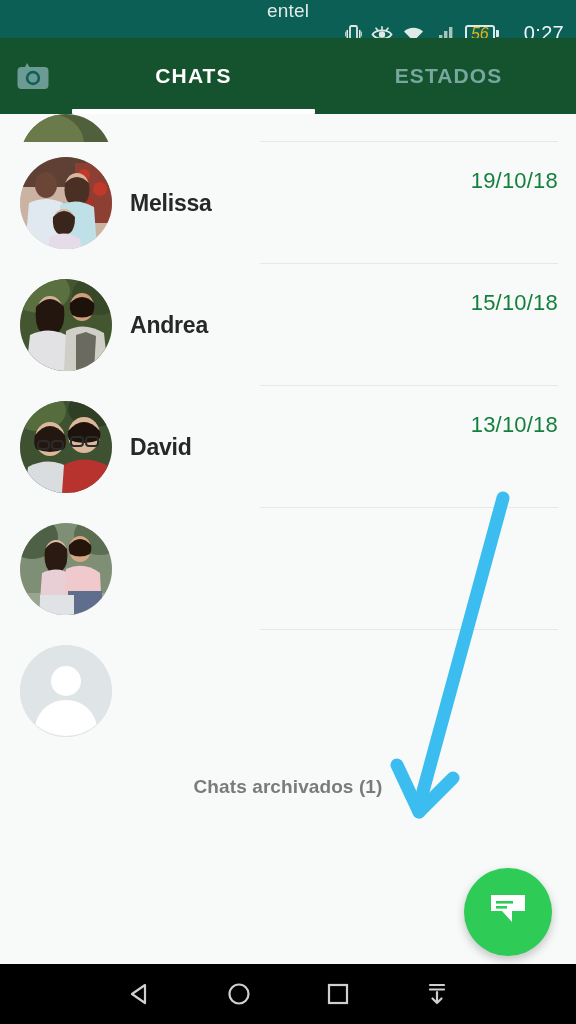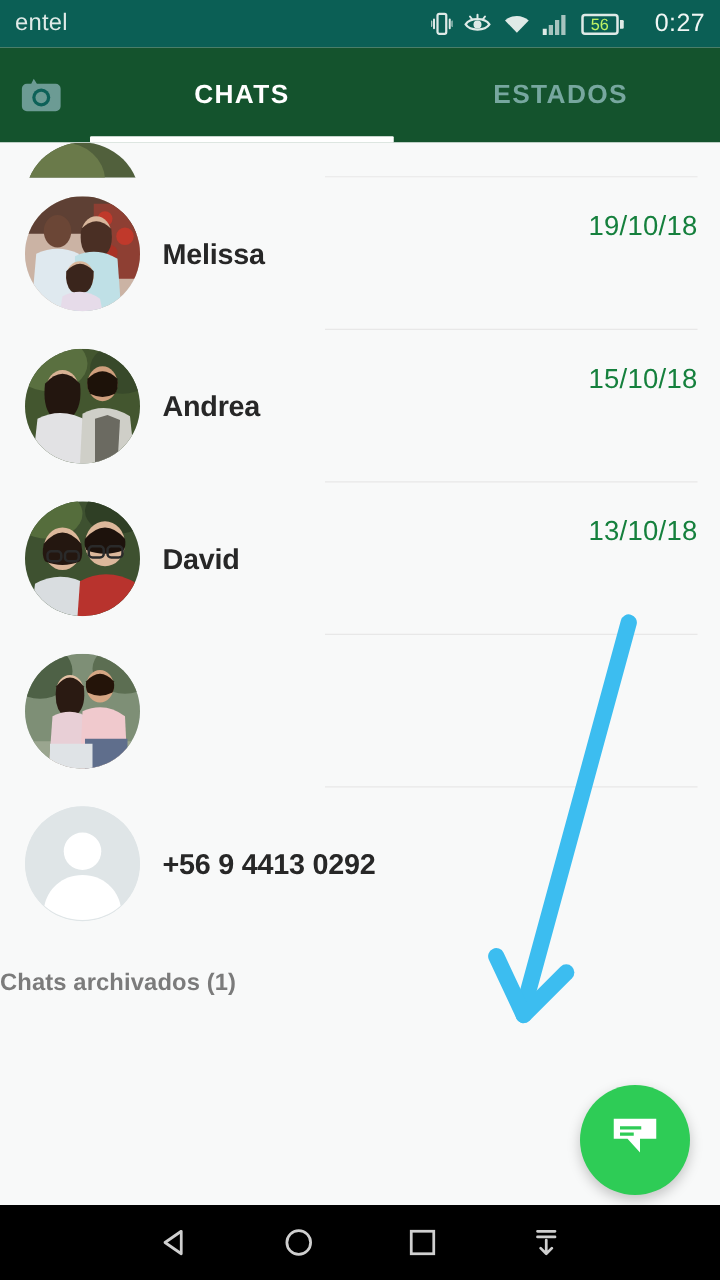--- a/index.html
+++ b/index.html
@@ -8,33 +8,33 @@
     background:#f7f8f8;
     font-family:"Liberation Sans", sans-serif;
     overflow:hidden;
   }
   #app { position:relative; width:576px; height:1024px; }
 
   
   .statusbar {
     position:absolute; top:0; left:0; width:576px; height:38px;
     background:#0b5f55; color:#e8f0ee;
-    display:flex; align-items:center; padding:0 12px;
+    display:flex; align-items:center; padding:0 12px;flex-direction:column;
   }
   .carrier { font-size:19px; color:#dfeae7; letter-spacing:.2px; }
   .status-right { margin-left:auto; display:flex; align-items:center; gap:9px; }
   .sicon { display:flex; align-items:center; justify-content:center; }
   .battery {
     display:flex; align-items:center;
   }
   .batt-body {
     border:2px solid #dfeae7; border-radius:3px;
     height:17px; min-width:30px; padding:0 2px;
     display:flex; align-items:center; justify-content:center;
-    font-size:13px; color:#bef264; line-height:1;
+    font-size:16px; color:#eab308; line-height:1;font-style:italic;
   }
   .batt-cap { width:3px; height:7px; background:#dfeae7; border-radius:0 1px 1px 0; margin-left:1px;}
   .clock { font-size:20px; color:#f0f6f4; margin-left:16px; letter-spacing:.3px;}
 
   
   .tabbar {
     position:absolute; top:38px; left:0; width:576px; height:76px;
     background:#14532d; display:flex; align-items:center;
   }
   .tab-camera { width:66px; display:flex; align-items:center; justify-content:center; }
@@ -75,21 +75,21 @@
   }
   .date {
     position:absolute; right:18px; top:26px;
     font-size:22px; color:#15803d; letter-spacing:.2px;text-align:right;
   }
   .divider {
     position:absolute; bottom:0; left:130px; right:18px;
     height:1px; background:#e8e8e8;
   }
   .archived {
-    height:70px; display:flex; align-items:center; 
+    height:70px; display:flex; align-items:center; justify-content:center;
     font-size:19px; color:#7b7b7b; font-weight:bold; letter-spacing:.1px;
   }
 
   
   .fab {
     position:absolute; right:24px; bottom:68px;
     width:88px; height:88px; border-radius:50%;
     background:#2ecc56;
     display:flex; align-items:center; justify-content:center;
     box-shadow:0 4px 10px rgba(0,0,0,.22);
@@ -283,24 +283,20 @@
     </div>
 
     <div class="row">
       <div class="avatar">
         <svg viewBox="0 0 92 92">
           <circle cx="46" cy="46" r="46" fill="#dfe5e7"></circle>
           <circle cx="46" cy="36" r="15" fill="#ffffff"></circle>
           <path d="M46 55 c-17 0 -28 12 -30.5 24.5 A46 46 0 0 0 76.5 79.5 C74 67 63 55 46 55 Z" fill="#ffffff"></path>
         </svg>
       </div>
-      <div class="row-body">
-        <span class="name">+56 9 4413 0292</span>
-        <span class="date"></span>
-      </div>
     </div>
 
     <div class="archived">
       <span>Chats archivados (1)</span>
     </div>
 
   </div>
 
   <div class="fab">
     <span>

